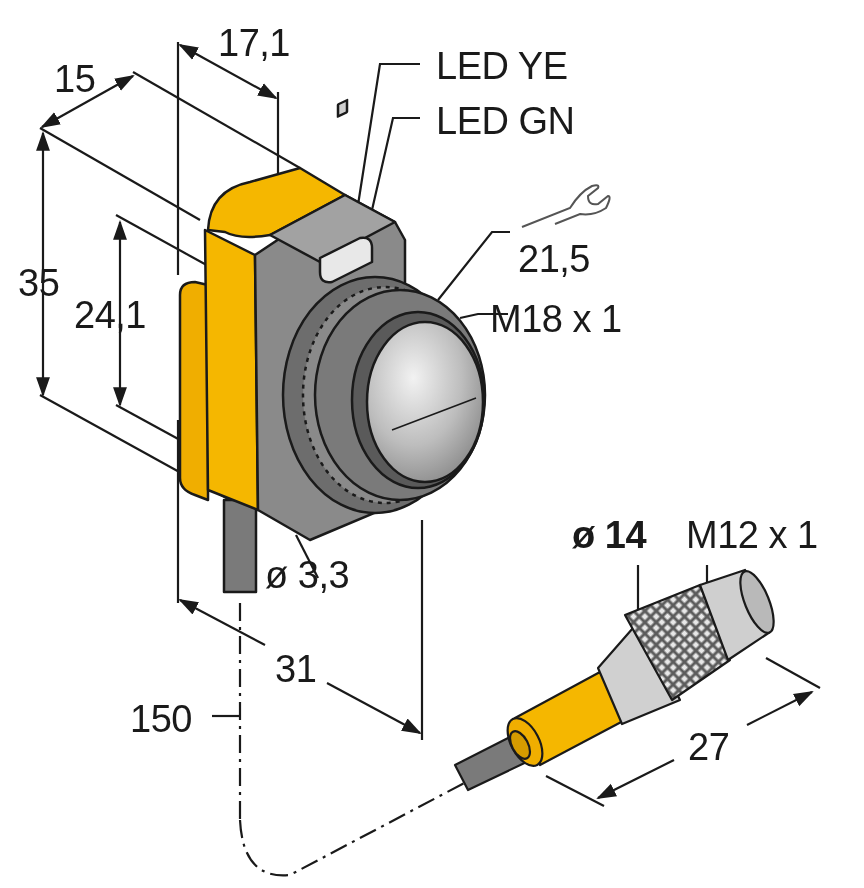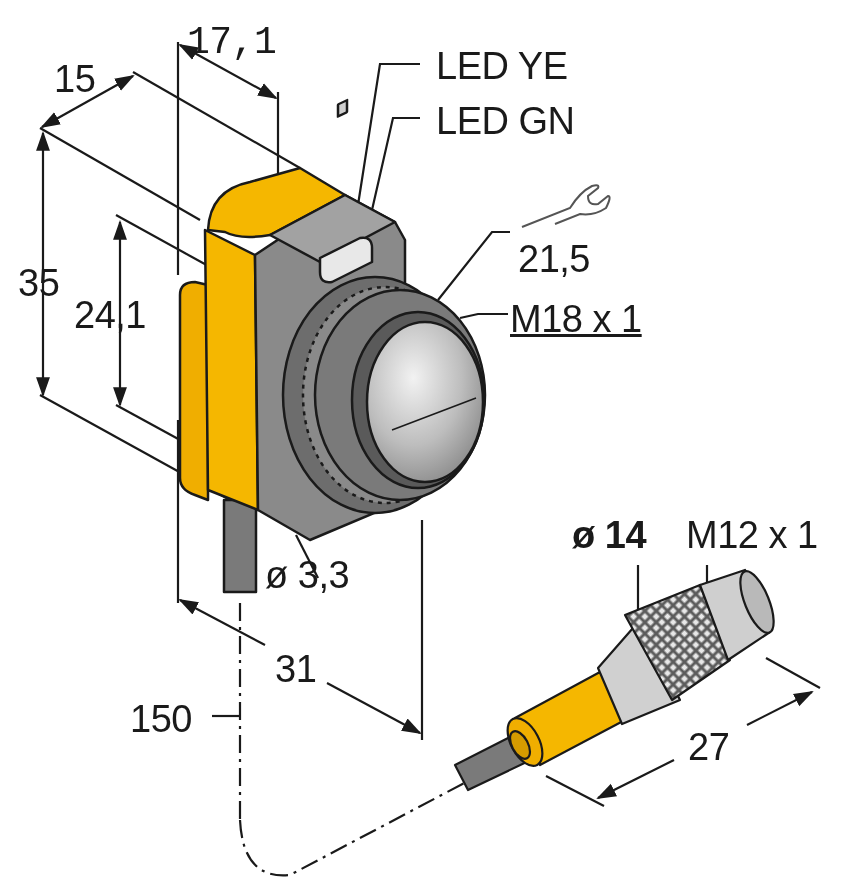--- a/index.html
+++ b/index.html
@@ -113,26 +113,26 @@
 
     <path d="M625,615 L700,585 L730,660 L672,700 z" fill="url(#knurl)"></path>
 
     <path d="M700,585 L745,570 L770,632 L728,660 z" fill="#cfcfcf"></path>
     <ellipse cx="757" cy="602" rx="12" ry="33" transform="rotate(-22 757 602)" fill="#b9b9b9"></ellipse>
   </g>
 </svg>
 
 
 <div class="lbl" style="left:54px;top:60px;">15</div>
-<div class="lbl" style="left:187px;top:24px;font-family:Liberation Mono, monospace;">17,1</div>
+<div class="lbl" style="left:218px;top:24px;">17,1</div>
 <div class="lbl" style="left:436px;top:47px;">LED YE</div>
 <div class="lbl" style="left:436px;top:102px;">LED GN</div>
 <div class="lbl" style="left:18px;top:264px;">35</div>
 <div class="lbl" style="left:74px;top:296px;">24,1</div>
 <div class="lbl" style="left:518px;top:240px;">21,5</div>
-<div class="lbl" style="left:510px;top:300px;text-decoration:underline;">M18 x 1</div>
+<div class="lbl" style="left:490px;top:300px;">M18 x 1</div>
 <div class="lbl" style="left:265px;top:556px;">ø 3,3</div>
 <div class="lbl" style="left:275px;top:650px;">31</div>
 <div class="lbl" style="left:130px;top:700px;">150</div>
 <div class="lbl" style="left:572px;top:516px;font-weight:bold;">ø 14</div>
 <div class="lbl" style="left:686px;top:516px;text-align:right;">M12 x 1</div>
 <div class="lbl" style="left:688px;top:728px;">27</div>
 </div>
 
 </body></html>

